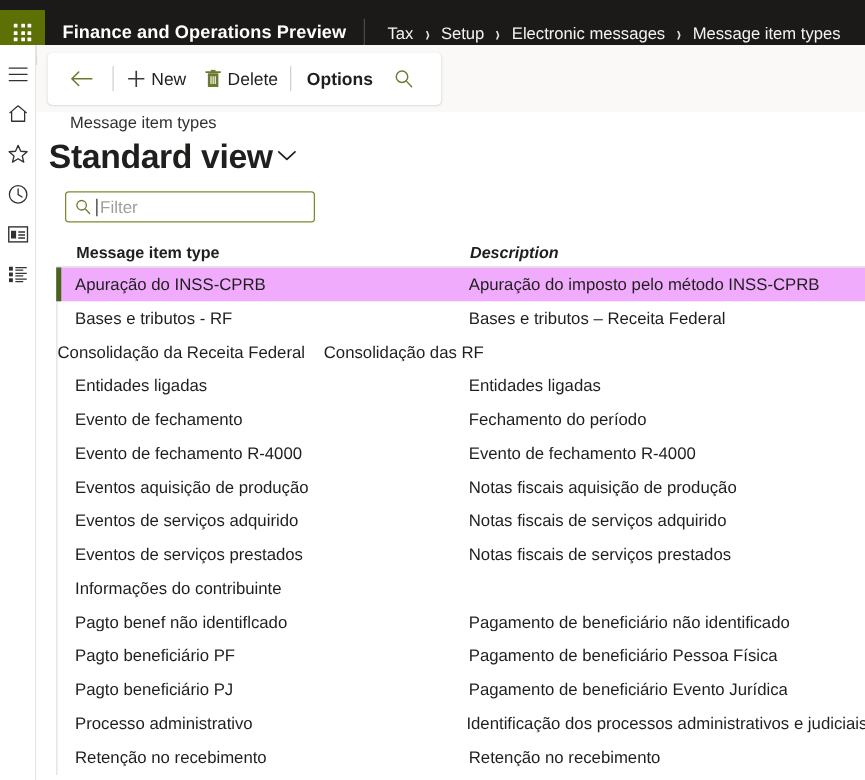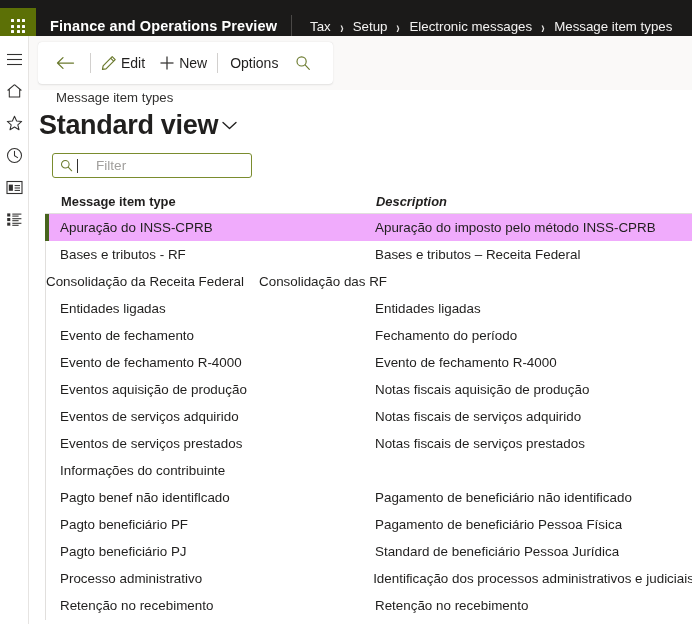--- a/index.html
+++ b/index.html
@@ -125,21 +125,21 @@
     align-items: center;
     height: 30px;
     padding: 0 7px;
     font-size: 14px;
     color: #201f1e;
     cursor: pointer;
     white-space: nowrap;
     border-radius: 2px;
   }
   .cmd svg { display: block; margin-right: 4px; }
-  .cmd.bold { font-weight: normal; padding: 0 9px; }
+  .cmd.bold { font-weight: bold; padding: 0 9px; }
   .cmd.icon-only { padding: 0 8px; }
   .cmd-sep {
     width: 1px;
     height: 20px;
     background: #d2d0ce;
     margin: 0 3px;
     flex: 0 0 auto;
   }
 
   
@@ -194,21 +194,21 @@
   .filterbox svg { display: block; margin: 0 4px 0 7px; flex: 0 0 auto; }
   .caret {
     width: 1px;
     height: 14px;
     background: #323130;
     flex: 0 0 auto;
   }
   .filter-placeholder {
     font-size: 13.6px;
     color: #a19f9d;
-    margin-left: 18px;
+    margin-left: 2px;
     white-space: nowrap;
   }
 
   
   .grid {
     position: absolute;
     left: 16px; top: 100px;
     width: 647px;
     height: 434px;
   }
@@ -370,34 +370,40 @@
     <span>
       <svg width="19" height="14" viewBox="0 0 19 14">
         <path d="M17.5 7 H1.8 M7.0 1.6 L1.5 7 L7.0 12.4" fill="none" stroke="#6b7a2e" stroke-width="1.25" stroke-linecap="round" stroke-linejoin="round"></path>
       </svg>
     </span>
   </div>
   <div class="cmd-sep"></div>
   <div class="cmd">
     <span>
       <svg width="16" height="16" viewBox="0 0 16 16">
-        <path d="M11.2 1.6 L14.2 4.6 L5.0 13.8 L1.5 14.4 L2.1 10.9 Z" fill="none" stroke="#6b7a2e" stroke-width="1.2" stroke-linejoin="round"></path>
-        <line x1="9.6" y1="3.2" x2="12.6" y2="6.2" stroke="#6b7a2e" stroke-width="1.2"></line>
-      </svg>
-    </span>
-    <span>Edit</span>
-  </div>
-  <div class="cmd">
-    <span>
-      <svg width="16" height="16" viewBox="0 0 16 16">
         <line x1="8" y1="1.5" x2="8" y2="14.5" stroke="#3b3a39" stroke-width="1.3"></line>
         <line x1="1.5" y1="8" x2="14.5" y2="8" stroke="#3b3a39" stroke-width="1.3"></line>
       </svg>
     </span>
     <span>New</span>
+  </div>
+  <div class="cmd">
+    <span>
+      <svg width="15" height="16" viewBox="0 0 15 16">
+        <rect x="3.3" y="3.6" width="8.4" height="11" fill="#6b7a2e"></rect>
+        <line x1="1.4" y1="2.7" x2="13.6" y2="2.7" stroke="#6b7a2e" stroke-width="1.3"></line>
+        <rect x="5.6" y="0.9" width="3.8" height="1.6" fill="#6b7a2e"></rect>
+        <g stroke="#ffffff" stroke-width="0.9">
+          <line x1="5.8" y1="6.0" x2="5.8" y2="12.2"></line>
+          <line x1="7.5" y1="6.0" x2="7.5" y2="12.2"></line>
+          <line x1="9.2" y1="6.0" x2="9.2" y2="12.2"></line>
+        </g>
+      </svg>
+    </span>
+    <span>Delete</span>
   </div>
   <div class="cmd-sep"></div>
   <div class="cmd bold">
     <span>Options</span>
   </div>
   <div class="cmd icon-only">
     <span>
       <svg width="16" height="16" viewBox="0 0 16 16">
         <circle cx="6.6" cy="6.4" r="4.6" fill="none" stroke="#6b7a2e" stroke-width="1.15"></circle>
         <line x1="10.1" y1="9.9" x2="14.3" y2="14.4" stroke="#6b7a2e" stroke-width="1.15" stroke-linecap="round"></line>
@@ -480,21 +486,21 @@
           <div class="row">
             <div class="cell c1">Pagto benef não identiflcado</div>
             <div class="cell c2">Pagamento de beneficiário não identificado</div>
           </div>
           <div class="row">
             <div class="cell c1">Pagto beneficiário PF</div>
             <div class="cell c2">Pagamento de beneficiário Pessoa Física</div>
           </div>
           <div class="row">
             <div class="cell c1">Pagto beneficiário PJ</div>
-            <div class="cell c2">Standard de beneficiário Pessoa Jurídica</div>
+            <div class="cell c2">Pagamento de beneficiário Evento Jurídica</div>
           </div>
           <div class="row">
             <div class="cell c1">Processo administrativo</div>
             <div class="cell c2">Identificação dos processos administrativos e judiciais</div>
           </div>
           <div class="row">
             <div class="cell c1">Retenção no recebimento</div>
             <div class="cell c2">Retenção no recebimento</div>
           </div>
         </div>

